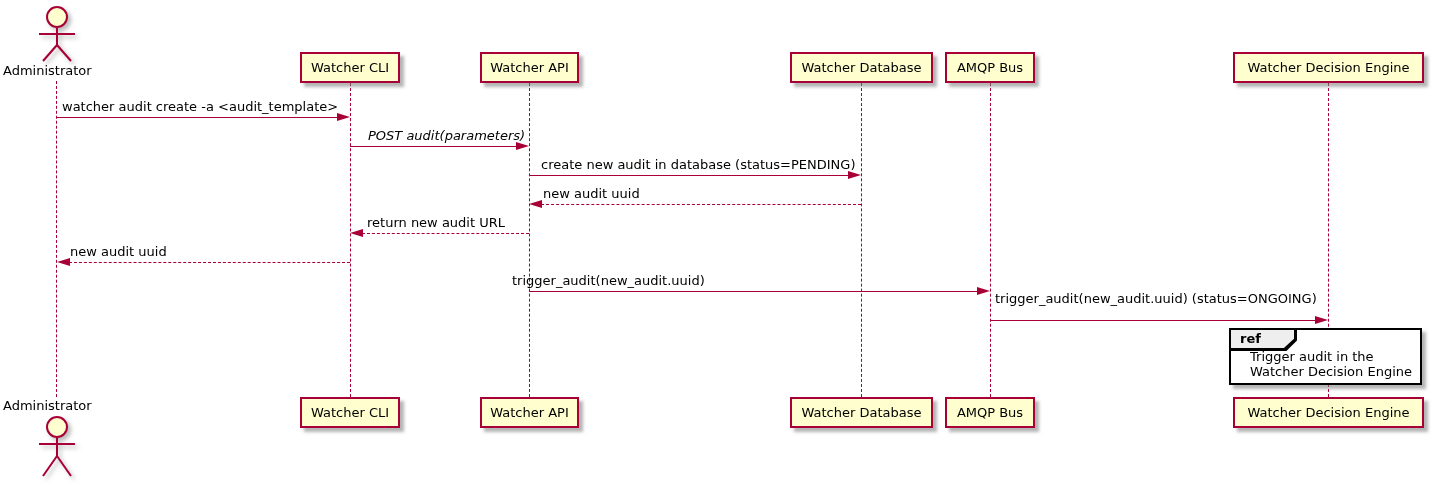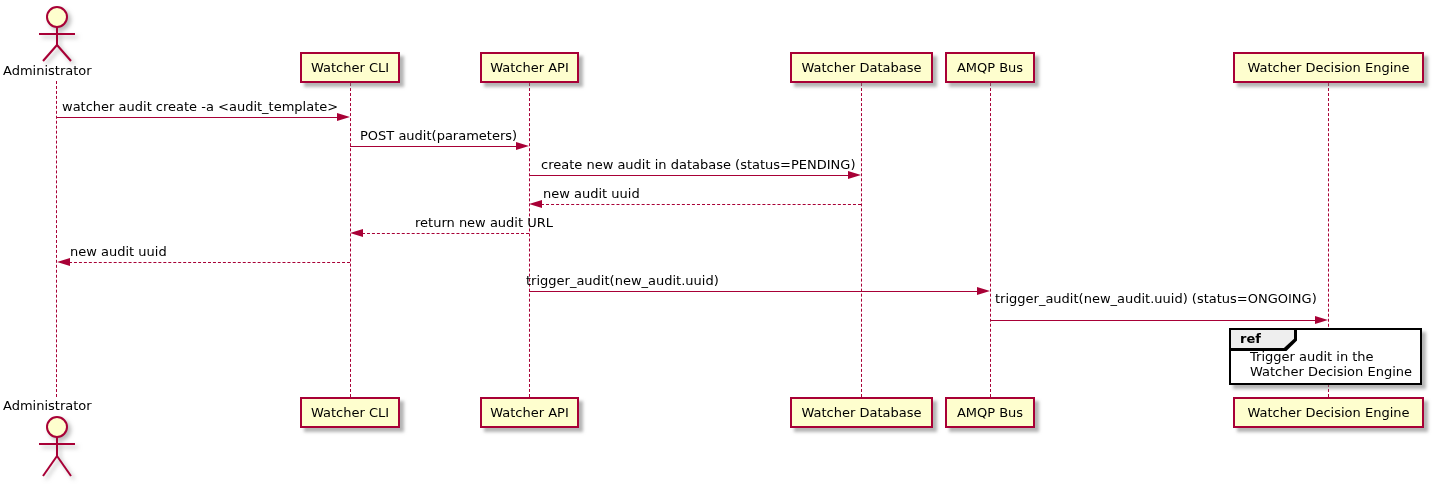--- a/index.html
+++ b/index.html
@@ -77,51 +77,51 @@
       <span>Watcher Decision Engine</span>
     </div>
 
   <div>
     <div class="mlabel" style="left:62px;top:99px;">watcher audit create -a &lt;audit_template&gt;</div>
     <div class="mline" style="left:57px;top:117px;width:281px;"></div>
     <div class="mhead right" style="left:337px;top:113px;"></div>
   </div>
 
   <div>
-    <div class="mlabel" style="left:360px;top:128px;">POST audit(parameters)</div>
+    <div class="mlabel" style="left:368px;top:128px;font-style:italic;">POST audit(parameters)</div>
     <div class="mline" style="left:350px;top:146px;width:167px;"></div>
     <div class="mhead right" style="left:516px;top:142px;"></div>
   </div>
 
   <div>
     <div class="mlabel" style="left:541px;top:157px;">create new audit in database (status=PENDING)</div>
     <div class="mline" style="left:529px;top:175px;width:320px;"></div>
     <div class="mhead right" style="left:848px;top:171px;"></div>
   </div>
 
   <div>
     <div class="mlabel" style="left:543px;top:186px;">new audit uuid</div>
     <div class="mline dashed" style="left:541px;top:204px;width:320px;"></div>
     <div class="mhead left" style="left:529px;top:200px;"></div>
   </div>
 
   <div>
-    <div class="mlabel" style="left:367px;top:215px;margin-left:48px;">return new audit URL</div>
+    <div class="mlabel" style="left:367px;top:215px;">return new audit URL</div>
     <div class="mline dashed" style="left:362px;top:233px;width:167px;"></div>
     <div class="mhead left" style="left:350px;top:229px;"></div>
   </div>
 
   <div>
     <div class="mlabel" style="left:70px;top:244px;">new audit uuid</div>
     <div class="mline dashed" style="left:69px;top:262px;width:281px;"></div>
     <div class="mhead left" style="left:57px;top:258px;"></div>
   </div>
 
   <div>
-    <div class="mlabel" style="left:526px;top:273px;">trigger_audit(new_audit.uuid)</div>
+    <div class="mlabel" style="left:512px;top:273px;">trigger_audit(new_audit.uuid)</div>
     <div class="mline" style="left:529px;top:291px;width:449px;"></div>
     <div class="mhead right" style="left:977px;top:287px;"></div>
   </div>
 
   <div>
     <div class="mlabel" style="left:995px;top:291px;">trigger_audit(new_audit.uuid) (status=ONGOING)</div>
     <div class="mline" style="left:990px;top:320px;width:326px;"></div>
     <div class="mhead right" style="left:1315px;top:316px;"></div>
   </div>
 

